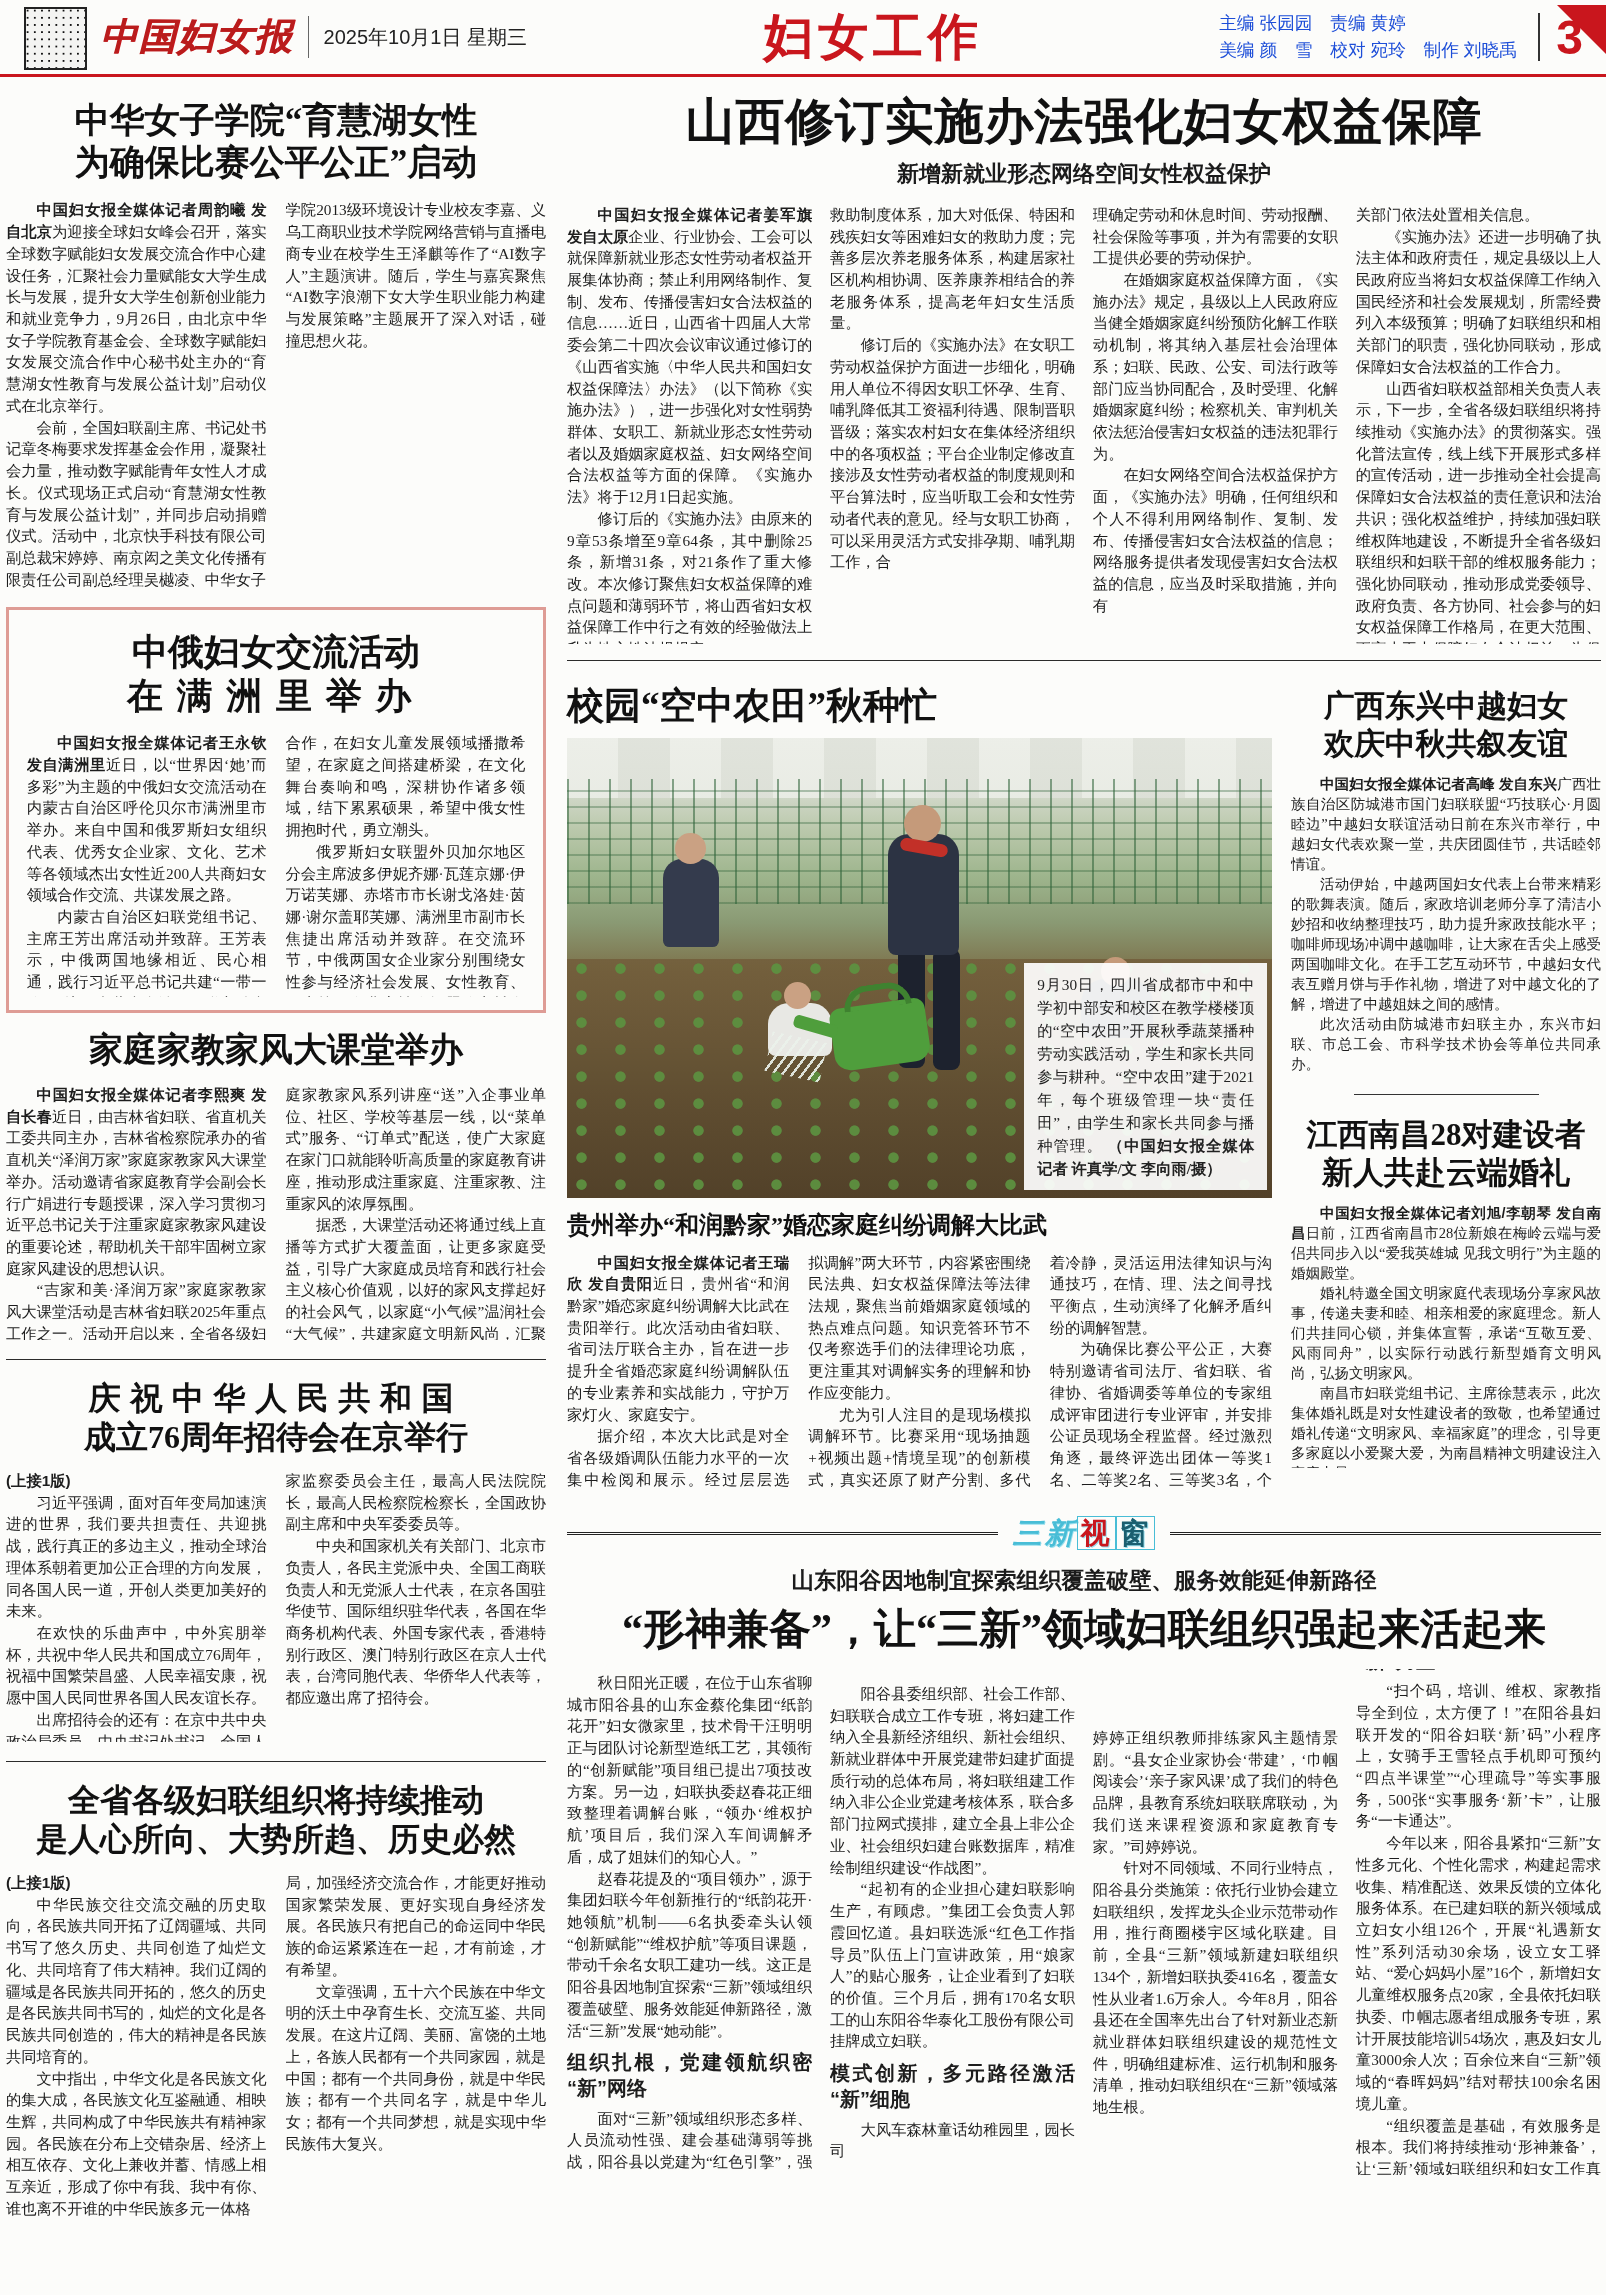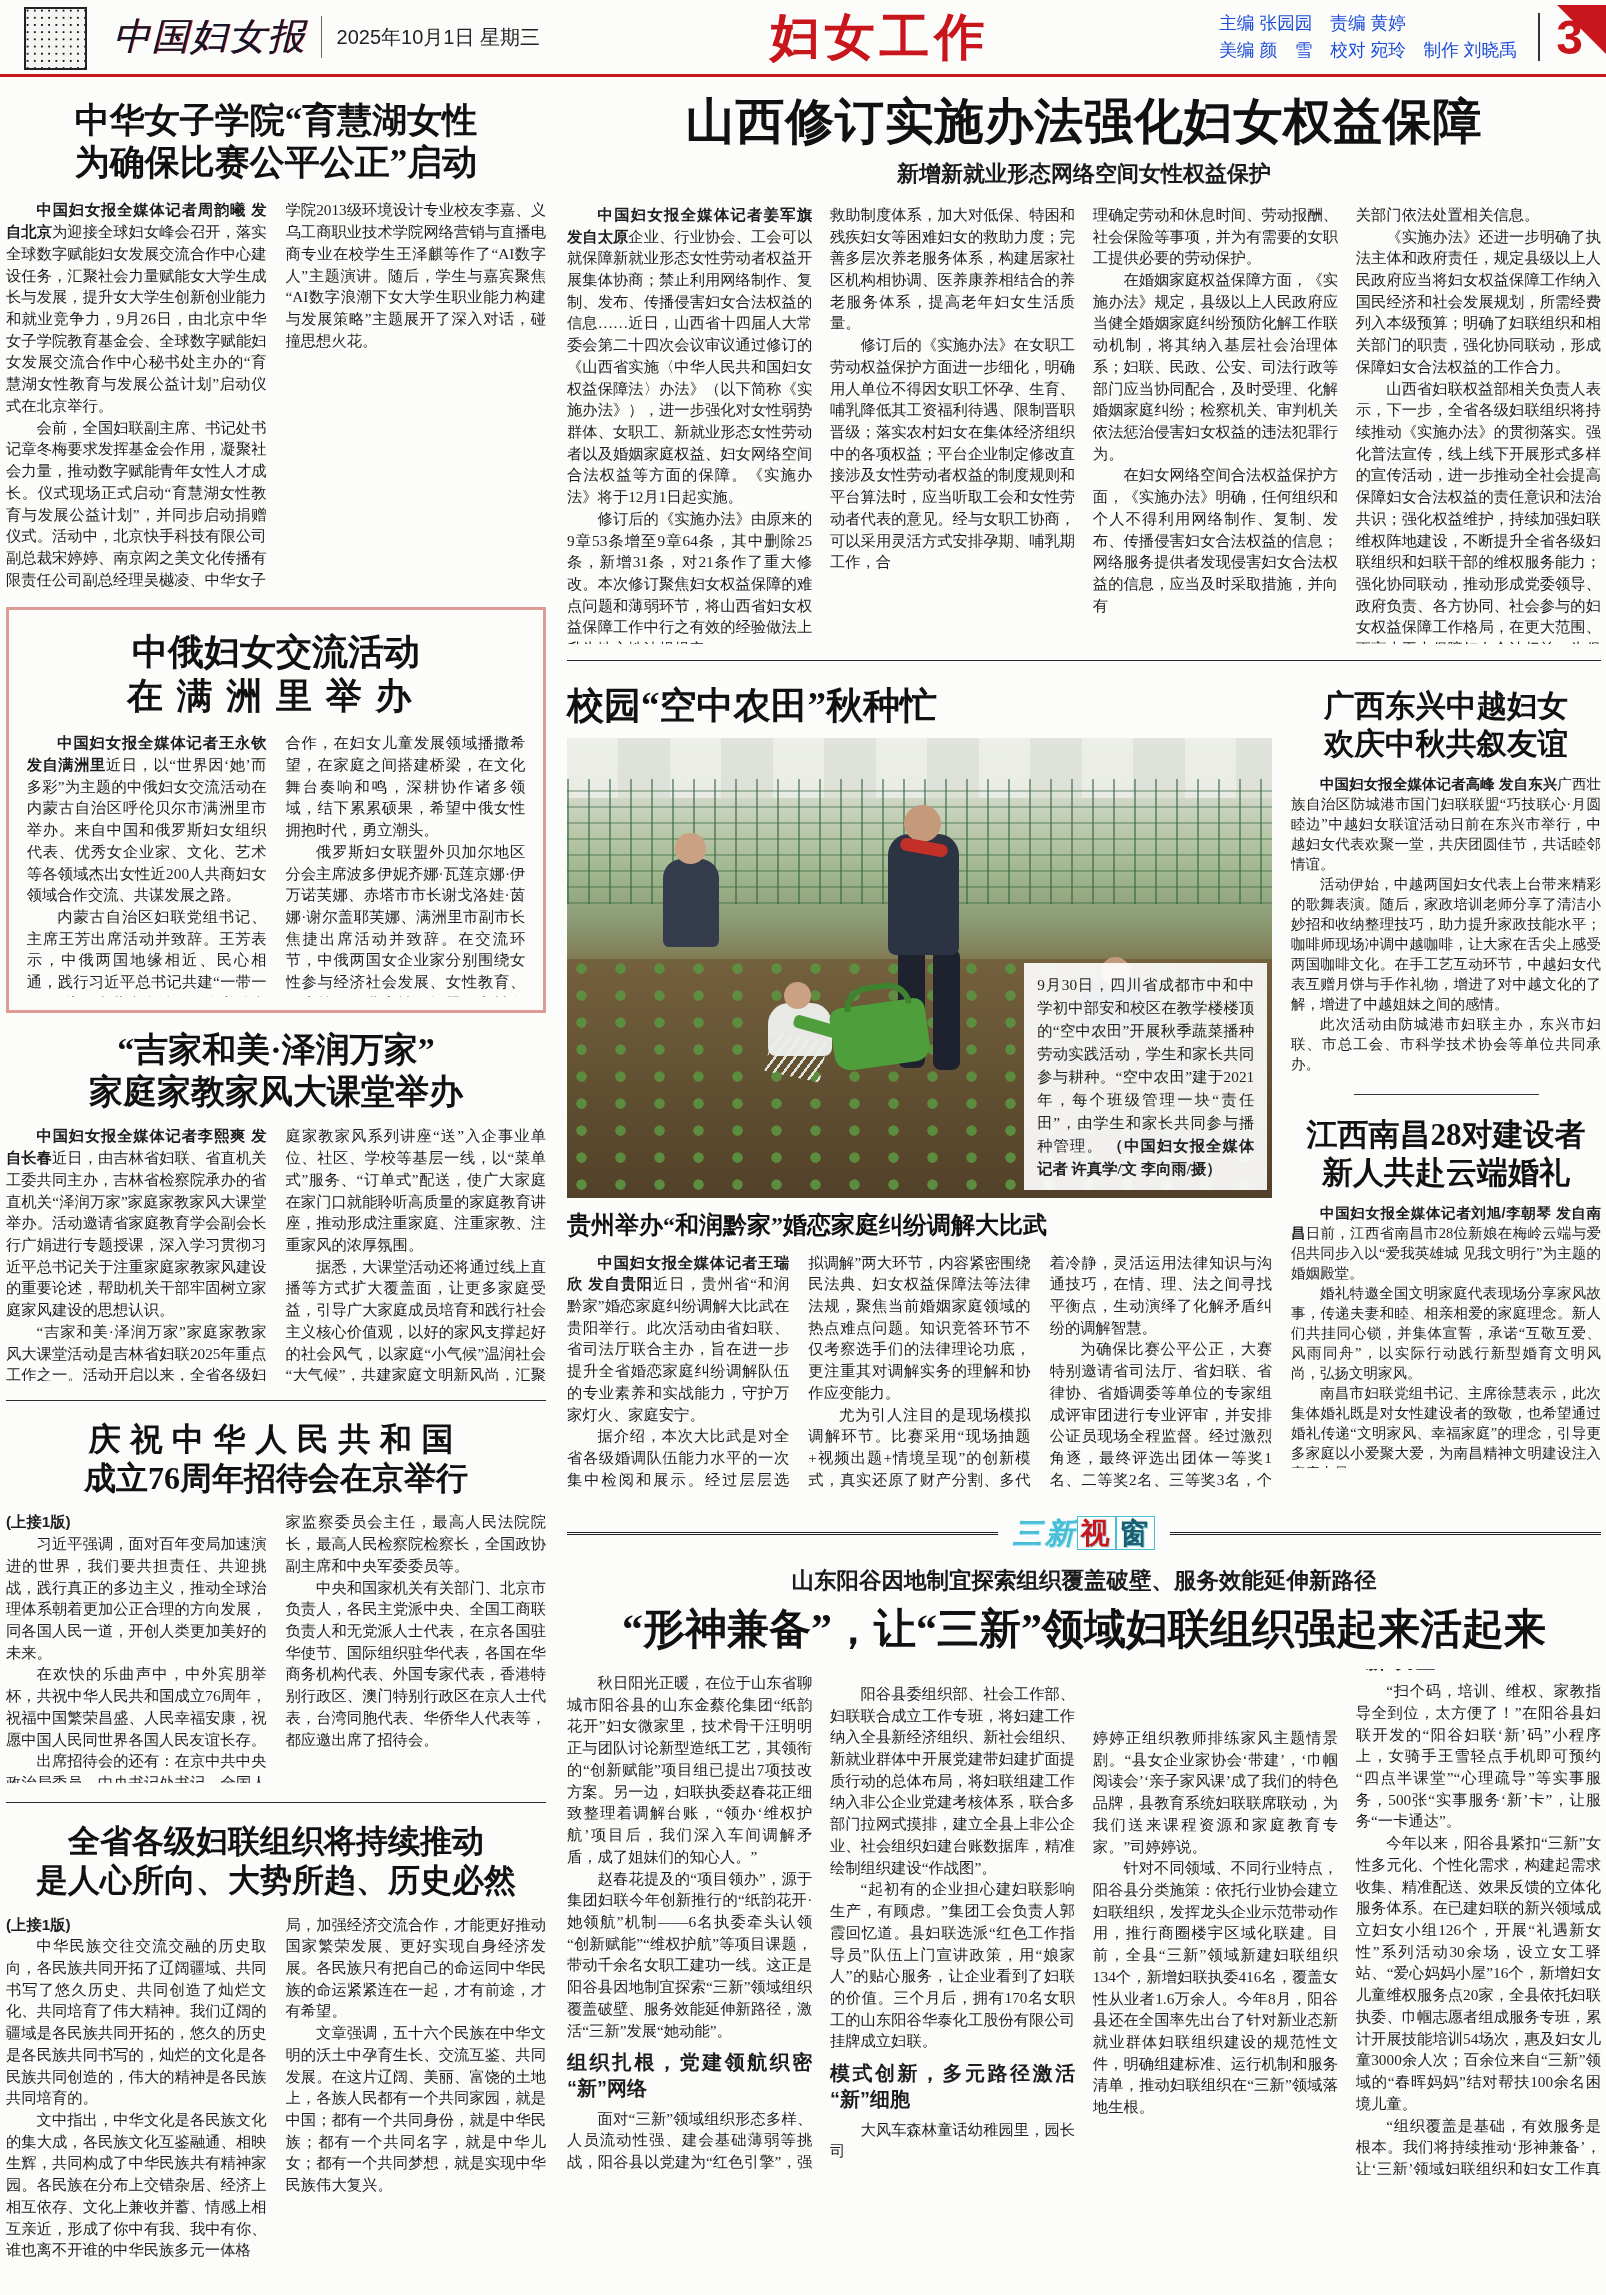--- a/index.html
+++ b/index.html
@@ -9,21 +9,21 @@
     background:#fcfcfa; overflow:hidden; color:#1b1b1b;
     font-family:"Liberation Serif","DejaVu Serif",serif;
   }
   
   .hdr { position:relative; height:74px; display:flex; align-items:center; padding:0 24px; }
   .qr { width:63px; height:63px; margin-top:3.2px; flex:0 0 auto;
     background:
       radial-gradient(#111 1.1px, transparent 1.3px) 0 0/7.2px 7.2px,
       linear-gradient(#f4f4f2,#f4f4f2);
     outline:2.4px solid #222; outline-offset:-2.4px; }
-  .logo { font-size:37px; font-weight:normal; color:#0f172a; margin-left:26px;
+  .logo { font-size:37px; font-weight:bold; color:#b91c1c; margin-left:13px;
     font-style:italic; letter-spacing:1.6px; white-space:nowrap;
     text-shadow:0.8px 0 0 #c9161d; }
   .vline { width:1.6px; height:42px; background:#666; margin:0 14.5px; }
   .hdate { font-size:20px; color:#222; font-family:"Liberation Sans","DejaVu Sans",sans-serif; white-space:nowrap; }
   .section-title { flex:1; text-align:center; font-size:50px; font-weight:900;
     color:#c9161d; font-family:"Liberation Sans","DejaVu Sans",sans-serif; letter-spacing:4.8px; }
   .editors { font-size:17.7px; line-height:1.5; color:#1d4ed8; white-space:nowrap;
     font-family:"Liberation Sans","DejaVu Sans",sans-serif; text-align:left; }
   .pnline { width:2.4px; height:48px; background:#333; margin:0 16px 0 21px; }
   .pagenum { font-size:48px; font-weight:900; color:#c9161d; font-family:"Liberation Sans","DejaVu Sans",sans-serif; }
@@ -174,21 +174,20 @@
             <p class="para cont">合作，在妇女儿童发展领域播撒希望，在家庭之间搭建桥梁，在文化舞台奏响和鸣，深耕协作诸多领域，结下累累硕果，希望中俄女性拥抱时代，勇立潮头。</p>
             <div>
                 <p class="para">俄罗斯妇女联盟外贝加尔地区分会主席波多伊妮齐娜·瓦莲京娜·伊万诺芙娜、赤塔市市长谢戈洛娃·茵娜·谢尔盖耶芙娜、满洲里市副市长焦捷出席活动并致辞。在交流环节，中俄两国女企业家分别围绕女性参与经济社会发展、女性教育、健康等妇女儿童社会问题作主旨发言。活动现场还展览了中俄“妇字号”产品，涵盖肉食品、奶食品、手工艺品及文化创意产品等多个品类。</p>
               </div>
           </div>
         </div>
       </div>
 
       <div>
         <div class="headline h-c">
-          <div>“吉家和美·泽润万家”</div>
           <div>家庭家教家风大课堂举办</div>
         </div>
         <div class="art-body" style="height:256px;">
           <div class="bodycol">
             <p class="para"><b class="byl">中国妇女报全媒体记者李熙爽 发自长春</b><span>近日，由吉林省妇联、省直机关工委共同主办，吉林省检察院承办的省直机关“泽润万家”家庭家教家风大课堂举办。活动邀请省家庭教育学会副会长行广娟进行专题授课，深入学习贯彻习近平总书记关于注重家庭家教家风建设的重要论述，帮助机关干部牢固树立家庭家风建设的思想认识。</span></p>
             <div>
                 <p class="para">“吉家和美·泽润万家”家庭家教家风大课堂活动是吉林省妇联2025年重点工作之一。活动开启以来，全省各级妇联组织已携手众多专家、讲师，将家</p>
               </div>
           </div>
           <div class="bodycol">

